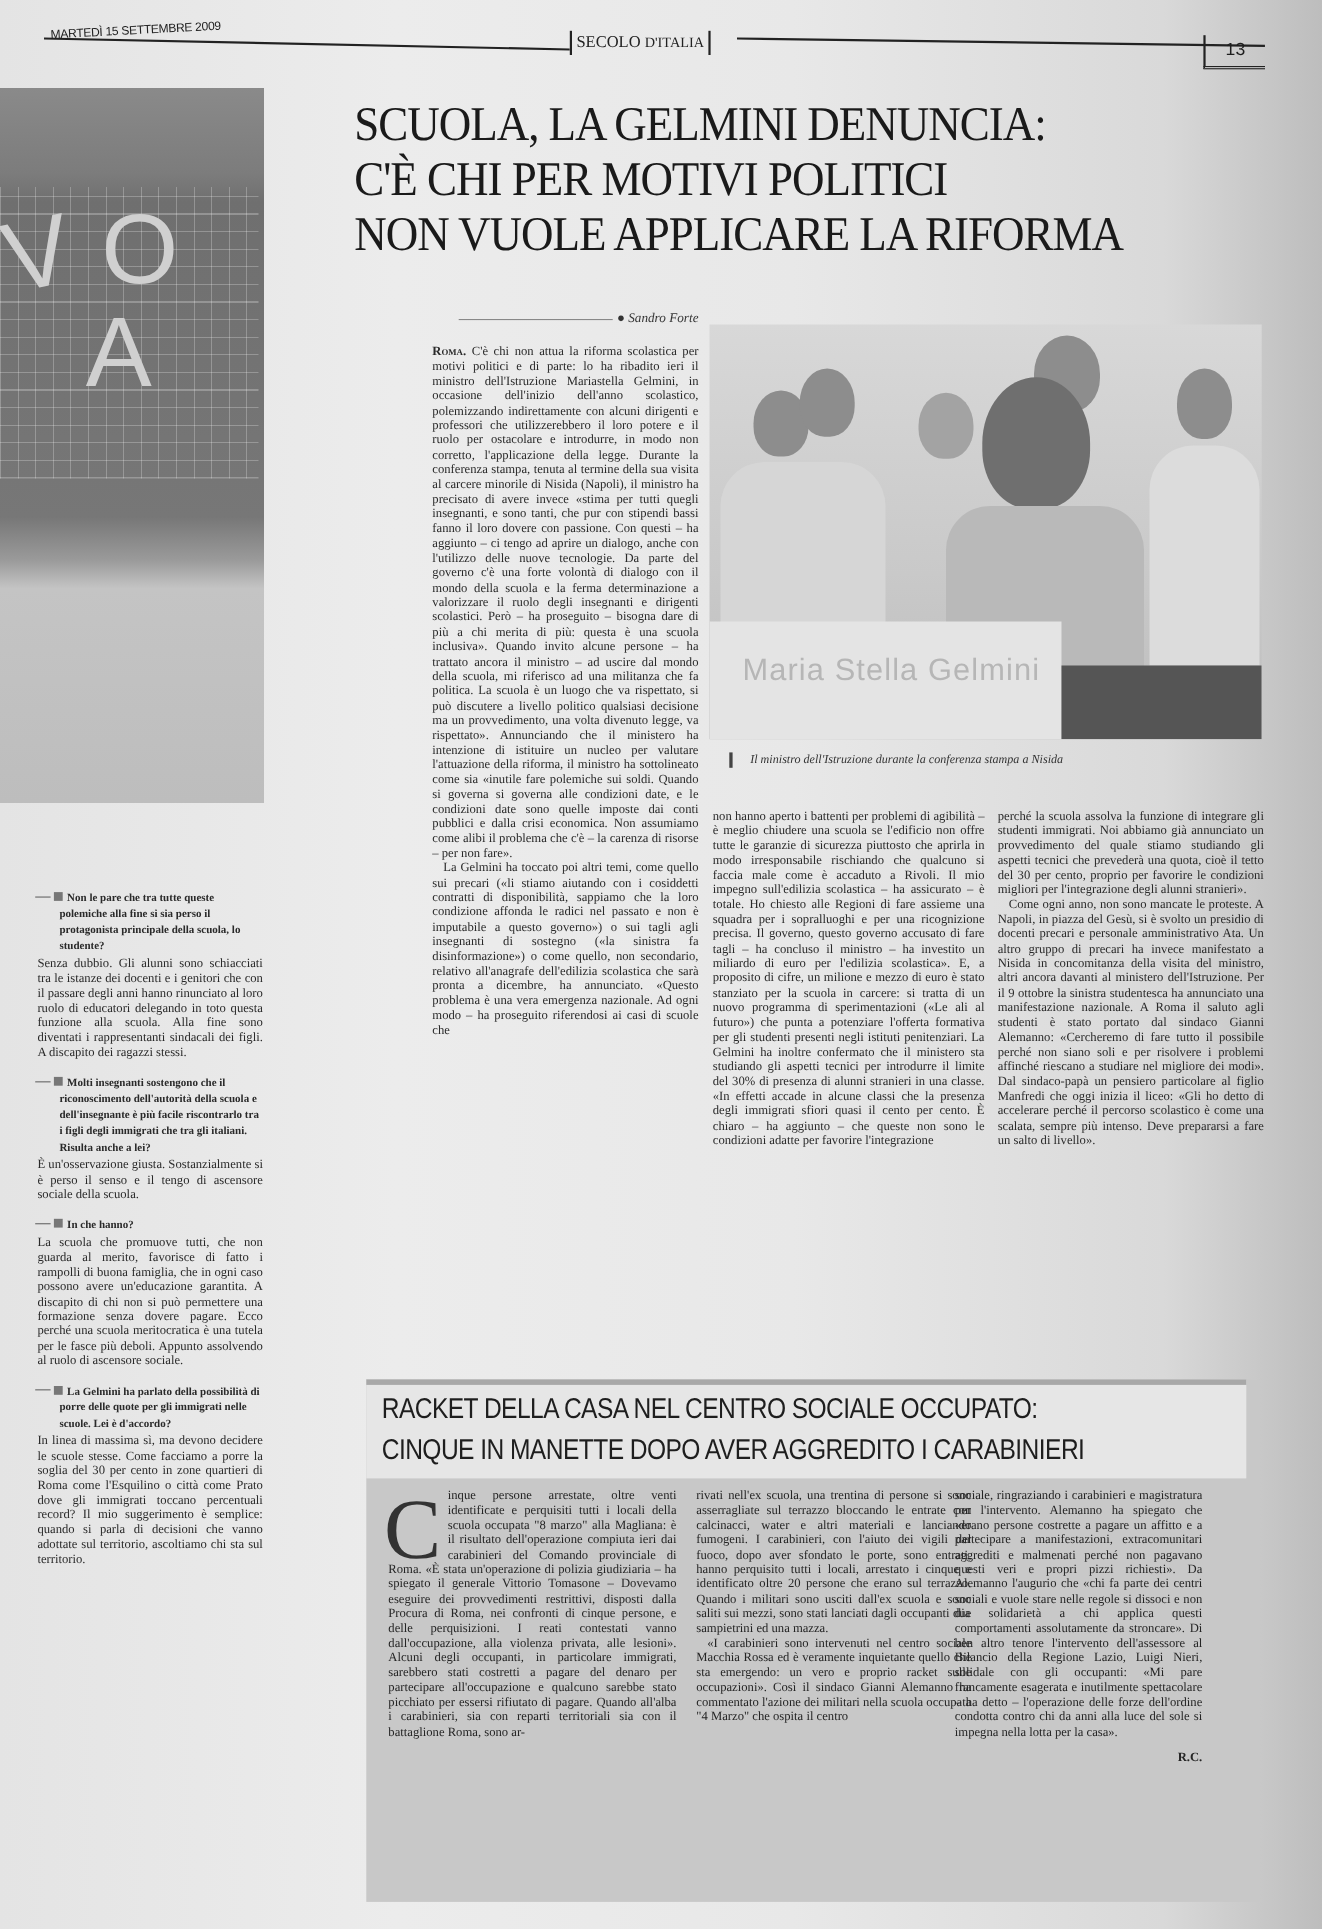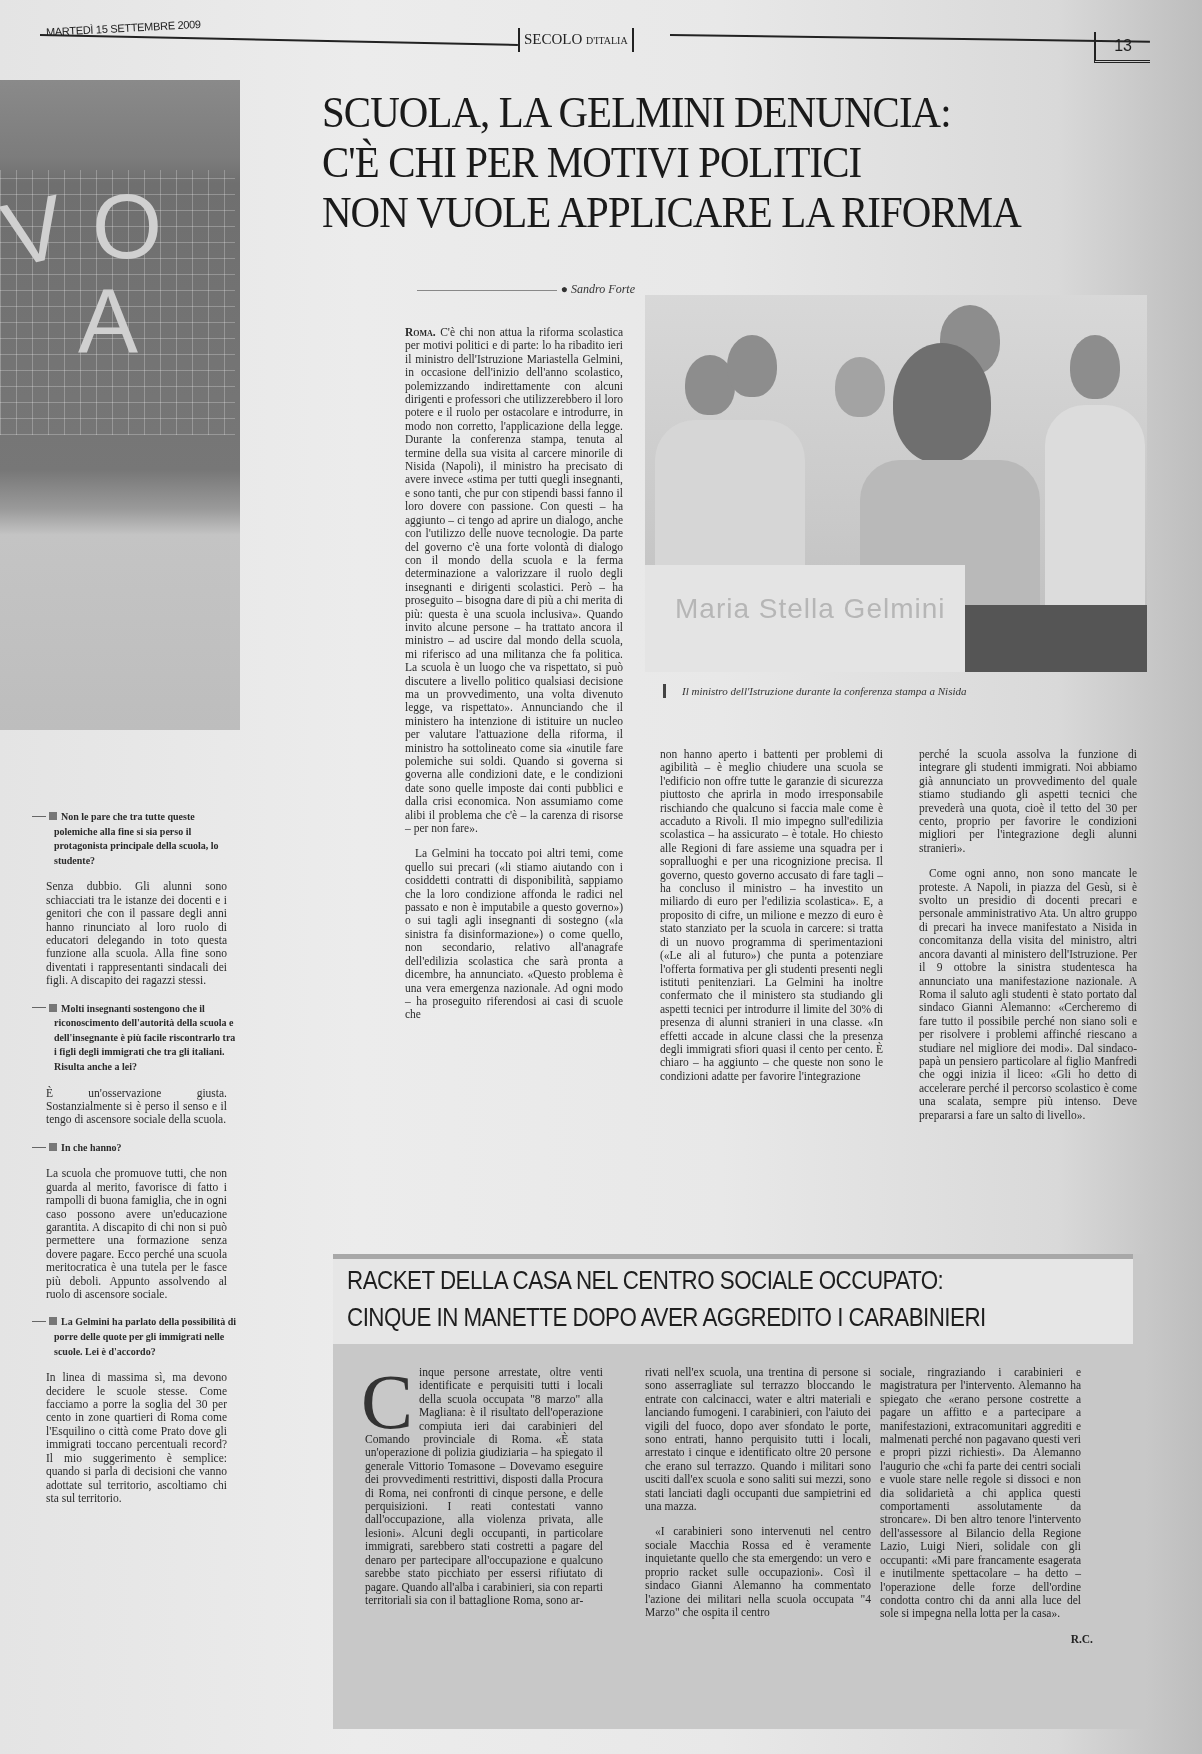--- a/index.html
+++ b/index.html
@@ -4,21 +4,21 @@
 <style>
   html,body{margin:0;padding:0;}
   body{width:1202px;height:1754px;background:#d2d2d2;overflow:hidden;position:relative;
     font-family:"Liberation Serif","DejaVu Serif",serif;color:#1e1e1e;}
   .page{position:absolute;left:0;top:0;width:1202px;height:1754px;
     background:linear-gradient(90deg,#e4e4e4 0%,#ececec 30%,#e8e8e8 60%,#d9d9d9 88%,#bdbdbd 100%);}
   .masthead{position:absolute;left:40px;top:18px;width:1110px;height:40px;}
   .masthead .rule{position:absolute;top:16px;height:2px;background:#222;}
   .date{position:absolute;left:6px;top:8px;font-family:"Liberation Sans",sans-serif;font-size:11px;letter-spacing:-.3px;color:#222;transform:rotate(-3deg);transform-origin:left;}
   .paper-name{position:absolute;left:478px;top:10px;font-size:15px;color:#222;padding:0 4px;border-left:2px solid #222;border-right:2px solid #222;line-height:22px;}
-  .paper-name small{font-size:10px;}
+  .paper-name small{font-size:13px;}
   .pagenum{position:absolute;right:0;top:14px;font-family:"Liberation Sans",sans-serif;font-size:16px;border-left:2px solid #222;border-bottom:3px double #222;padding:0 18px;line-height:28px;}
 
   .headline{position:absolute;left:322px;top:88px;width:830px;font-size:44px;line-height:50px;letter-spacing:-1px;color:#1a1a1a;transform:scaleX(.93);transform-origin:left;}
   .headline div{white-space:nowrap;}
   .byline{position:absolute;left:390px;top:282px;width:245px;font-size:12px;font-style:italic;text-align:right;color:#333;}
   .byline .line{display:inline-block;width:140px;height:1px;background:#888;vertical-align:middle;margin-right:4px;}
 
   .leftphoto{position:absolute;left:0;top:80px;width:240px;height:650px;
     background:linear-gradient(180deg,#8a8a8a 0%,#7c7c7c 12%,#6f6f6f 16%,#777 60%,#9a9a9a 66%,#c4c4c4 70%,#bdbdbd 100%);}
   .leftphoto .grid{position:absolute;left:0;top:90px;width:235px;height:265px;
@@ -27,21 +27,21 @@
 
   .mainphoto{position:absolute;left:645px;top:295px;width:502px;height:377px;background:linear-gradient(180deg,#d8d8d8,#c9c9c9 60%,#bdbdbd);overflow:hidden;}
   .mainphoto .desk{position:absolute;left:0;top:270px;width:320px;height:107px;background:#e4e4e4;}
   .mainphoto .desk span{position:absolute;left:30px;top:28px;font-family:"Liberation Sans",sans-serif;font-size:28px;color:#b6b6b6;letter-spacing:1px;}
   .mainphoto .table{position:absolute;left:320px;top:310px;width:182px;height:67px;background:#555;}
   .person{position:absolute;border-radius:50% 50% 45% 45%;background:#8d8d8d;}
   .body-shape{position:absolute;background:#d6d6d6;border-radius:40px 40px 0 0;}
   .caption{position:absolute;left:663px;top:684px;width:480px;font-size:11px;font-style:italic;color:#333;border-left:3px solid #444;padding-left:16px;line-height:14px;}
 
   .col{position:absolute;font-size:11.5px;line-height:13.4px;text-align:justify;color:#2a2a2a;hyphens:auto;}
-  .col p{margin:12px;text-indent:10px;}
+  .col p{margin:0;text-indent:10px;}
   .col p.first{text-indent:0;}
   .col .smallcaps{font-variant:small-caps;font-weight:bold;}
   .q{font-weight:bold;font-size:10px;line-height:14.6px;margin:14px 0 2px 20px !important;text-indent:0 !important;text-align:left;}
   .q .sq{display:inline-block;width:8px;height:8px;background:#777;margin-right:4px;}
   .q .dash{display:inline-block;width:14px;height:1px;background:#666;margin:0 3px 3px -22px;vertical-align:middle;}
 
   .box{position:absolute;left:333px;top:1254px;width:800px;height:475px;background:#c8c8c8;padding-left:12px;}
   .box .top{position:absolute;left:0;top:0;width:800px;height:90px;background:#e6e6e6;}
   .box .topbar{position:absolute;left:0;top:0;width:800px;height:5px;background:#a8a8a8;}
   .box-title{position:absolute;left:14px;top:8px;font-family:"Liberation Sans",sans-serif;font-size:26px;line-height:37px;letter-spacing:-.6px;color:#1e1e1e;transform:scaleX(.86);transform-origin:left;white-space:nowrap;}

